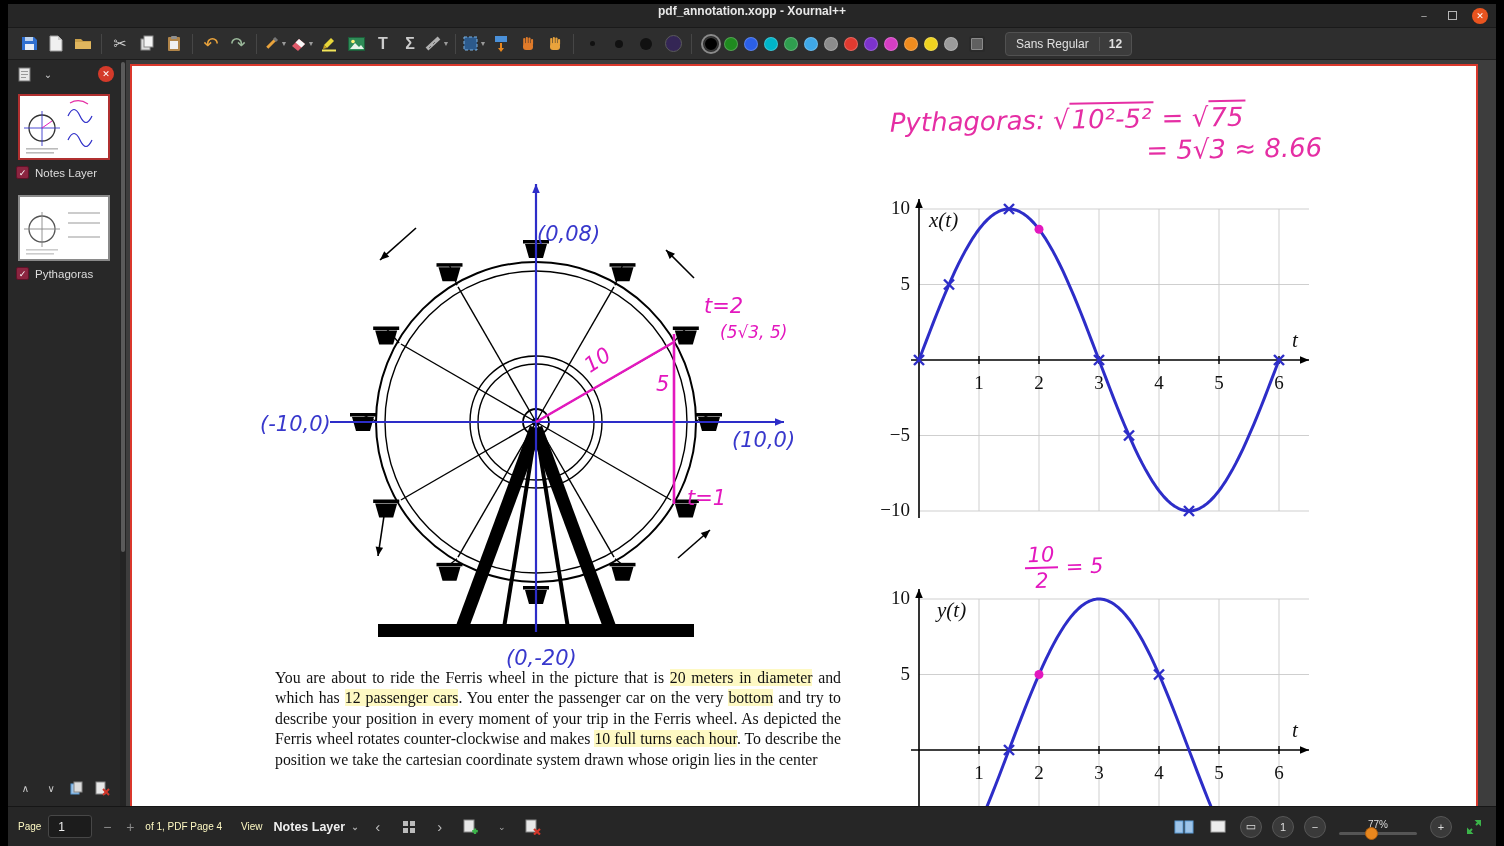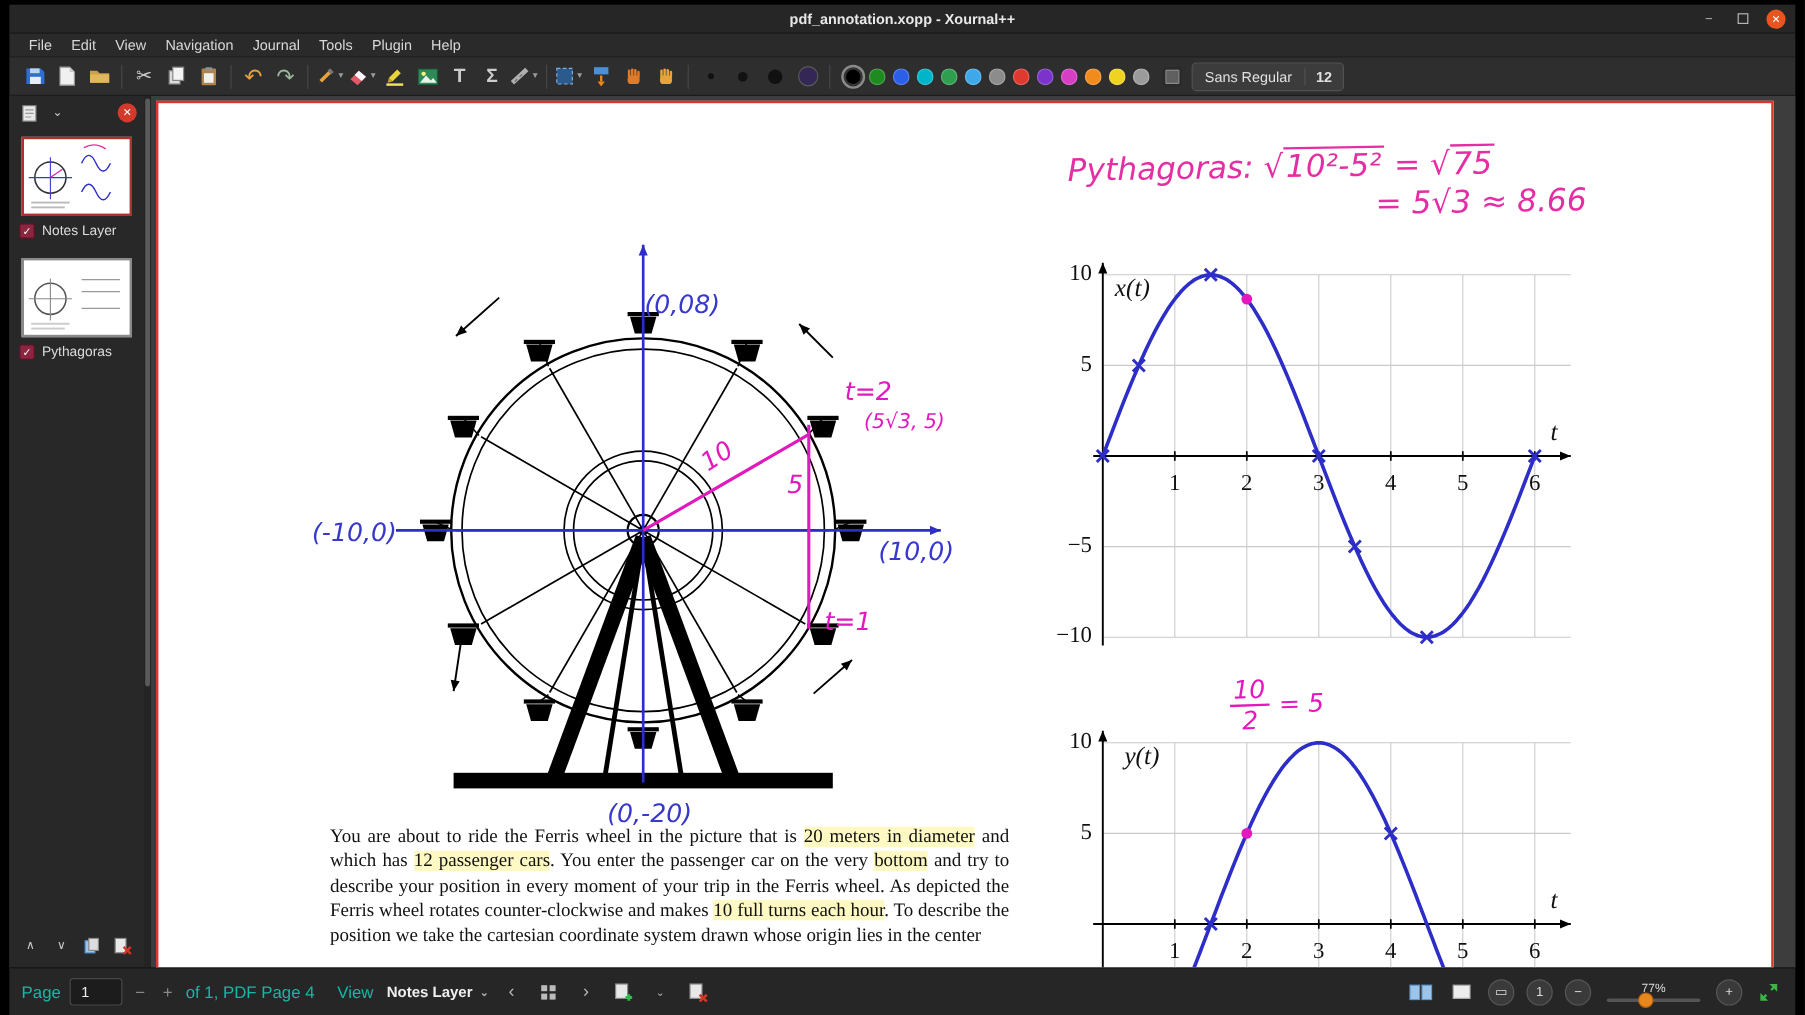--- a/index.html
+++ b/index.html
@@ -1,37 +1,37 @@
 <!DOCTYPE html>
 <html><head>
 <meta charset="utf-8">
 <style>
 *{margin:0;padding:0;box-sizing:border-box}
 html,body{width:1504px;height:846px;background:#000;font-family:"Liberation Sans",sans-serif;overflow:hidden}
 .window{margin:4px 8px 0;width:1488px;height:842px;display:flex;flex-direction:column;background:#2a2a2a}
-.titlebar{height:24px;background:#262626;display:flex;align-items:center;justify-content:center;position:relative;border-bottom:1px solid #1a1a1a;flex:none}
+.titlebar{height:24px;background:#262626;display:flex;justify-content:center;position:relative;border-bottom:1px solid #1a1a1a;flex:none}
 .title{color:#e8e8e8;font-size:12px;font-weight:bold}
 .win-controls{position:absolute;right:8px;top:0;height:100%;display:flex;align-items:center;gap:12px}
 .wc{color:#b5b5b5;font-size:11px;width:16px;height:16px;display:flex;align-items:center;justify-content:center;background:none;border:none}
 .wc .box{width:9px;height:9px;border:1.5px solid #b5b5b5}
 .wc.close{background:#e9541f;border-radius:50%;color:#fff;font-size:9px}
 .menubar{height:20px;background:#2a2a2a;display:flex;align-items:center;padding-left:8px;border-bottom:1px solid #1f1f1f;flex:none}
 .menu-item{color:#d8d8d8;font-size:12px;padding:2px 8px;border-radius:3px}
 .toolbar{height:32px;background:#2e2e2e;display:flex;align-items:center;padding:0 8px;gap:1px;border-bottom:1px solid #1c1c1c;flex:none}
 .tb{min-width:26px;height:26px;border:none;background:transparent;display:flex;align-items:center;justify-content:center;border-radius:4px;color:#ccc;gap:1px}
 .chev{font-size:7px;color:#9a9a9a}
 .tsep{width:1px;height:20px;background:#464646;margin:0 4px}
 .glyph{font-size:16px;line-height:1}
 #palette{display:flex;align-items:center;margin-left:4px}
 .color-dot{width:14px;height:14px;border-radius:50%;border:1px solid rgba(255,255,255,.22);margin:0 3px;padding:0}
 .color-dot.selected{outline:2px solid #8a8a8a;outline-offset:1px}
 .size-dot{border-radius:50%;background:#111;display:block}
 .indicator{width:17px;height:17px;border-radius:50%;background:#342655;border:1px solid #5a5a5a}
 .custom-color{width:16px;height:16px;border-radius:3px;background:#606060;border:2px solid #2a2a2a;box-shadow:inset 0 0 0 1px #8a8a8a;margin-left:4px}
-.font-btn{height:24px;margin-left:4px;background:#3c3c3c;border:1px solid #515151;border-radius:4px;display:flex;align-items:center;color:#e0e0e0;font-size:12px}
+.font-btn{height:24px;margin-left:16px;background:#3c3c3c;border:1px solid #515151;border-radius:4px;display:flex;align-items:center;color:#e0e0e0;font-size:12px}
 .font-name{padding:0 10px}
 .font-size{padding:0 9px;border-left:1px solid #515151;font-weight:bold}
 .main{flex:1;display:flex;min-height:0;background:#404040}
 .sidebar{width:112px;background:#282828;display:flex;flex-direction:column;padding:4px 6px;flex:none}
 .sb-header{display:flex;align-items:center;gap:4px;margin-bottom:8px}
 .sb-btn{width:20px;height:20px;display:flex;align-items:center;justify-content:center;background:transparent;border:none;color:#ccc;font-size:10px}
 .sb-close{margin-left:auto;width:16px;height:16px;border-radius:50%;background:#d43a2a;color:#fff;font-size:9px;display:flex;align-items:center;justify-content:center;border:none}
 .thumb{width:92px;height:66px;background:#fff;border:2px solid #8a8a8a;margin:2px auto 6px;display:block;padding:0}
 .thumb.selected{border-color:#b03030}
 .layer-row{display:flex;align-items:center;gap:6px;margin:0 2px 14px}
@@ -51,21 +51,21 @@
 .pyth-line2{padding-left:256px;margin-top:2px}
 .gtitle{position:absolute;font-family:"Liberation Serif",serif;font-style:italic;font-size:21px;color:#111;white-space:nowrap}
 .tick{position:absolute;width:40px;text-align:center;font-family:"Liberation Serif",serif;font-size:19px;color:#111}
 .ytick{text-align:right}
 .frac-note{position:absolute;left:893px;top:476px;color:#e318be;font-family:"DejaVu Sans",sans-serif;font-style:italic;font-size:21px;display:flex;align-items:center;gap:8px;transform:rotate(-2deg)}
 .num{display:block;border-bottom:2.5px solid currentColor;padding:0 3px;text-align:center}
 .den{display:block;text-align:center}
 .para{position:absolute;left:143px;top:602px;width:566px;font-family:"Liberation Serif",serif;font-size:15.8px;line-height:20.4px;color:#111;text-align:justify}
 .hl{background:#fef9c3}
 .statusbar{height:40px;background:#262626;border-top:1px solid #161616;display:flex;align-items:center;padding:0 10px;gap:7px;flex:none}
-.st-label{color:#14b8a6;font-size:14px}
+.st-label{color:#fef9c3;font-size:10px}
 .spin{width:44px;height:23px;background:#1c1c1c;border:1px solid #474747;border-radius:3px;color:#eee;font-size:12px;display:flex;align-items:center;padding-left:9px}
 .mini{color:#8a8a8a;background:none;border:none;font-size:14px;width:16px}
 .layer-dd{background:none;border:none;color:#efefef;font-size:12.5px;font-weight:bold;display:flex;align-items:center;gap:6px;margin-left:4px}
 .dd-chev{font-size:9px;color:#aaa}
 .sb-icon{width:24px;height:24px;background:none;border:none;color:#bbb;display:flex;align-items:center;justify-content:center;font-size:15px}
 .st-right{margin-left:auto;display:flex;align-items:center;gap:10px}
 .zoom-circle{width:22px;height:22px;border-radius:50%;background:#3a3a3a;border:1px solid #565656;color:#ddd;font-size:11px;display:flex;align-items:center;justify-content:center;padding:0}
 .zoomer{display:flex;flex-direction:column;align-items:center;width:84px}
 .zoom-label{color:#ddd;font-size:10px;margin-bottom:2px}
 .slider-track{width:78px;height:3px;background:#555;border-radius:2px;position:relative}
@@ -80,30 +80,20 @@
     <span class="title">pdf_annotation.xopp - Xournal++</span>
     <div class="win-controls">
       <button class="wc">−</button>
       <button class="wc">
           <span class="box"></span>
         </button>
       <button class="wc close">✕</button>
     </div>
   </div>
 
-  <div class="menubar" id="menubar">
-      <span class="menu-item">File</span>
-      <span class="menu-item">Edit</span>
-      <span class="menu-item">View</span>
-      <span class="menu-item">Navigation</span>
-      <span class="menu-item">Journal</span>
-      <span class="menu-item">Tools</span>
-      <span class="menu-item">Plugin</span>
-      <span class="menu-item">Help</span>
-    </div>
 
   <div class="toolbar">
     <button class="tb">
         <svg width="17" height="17">
           <path d="M1 2 h12 l3 3 v10 h-15 z" fill="#2f6fd0"></path>
           <rect x="4" y="2" width="8" height="4" fill="#bcd2ee"></rect>
           <rect x="4" y="9" width="9" height="6" fill="#e8eef8"></rect>
         </svg>
       </button>
     <button class="tb">

